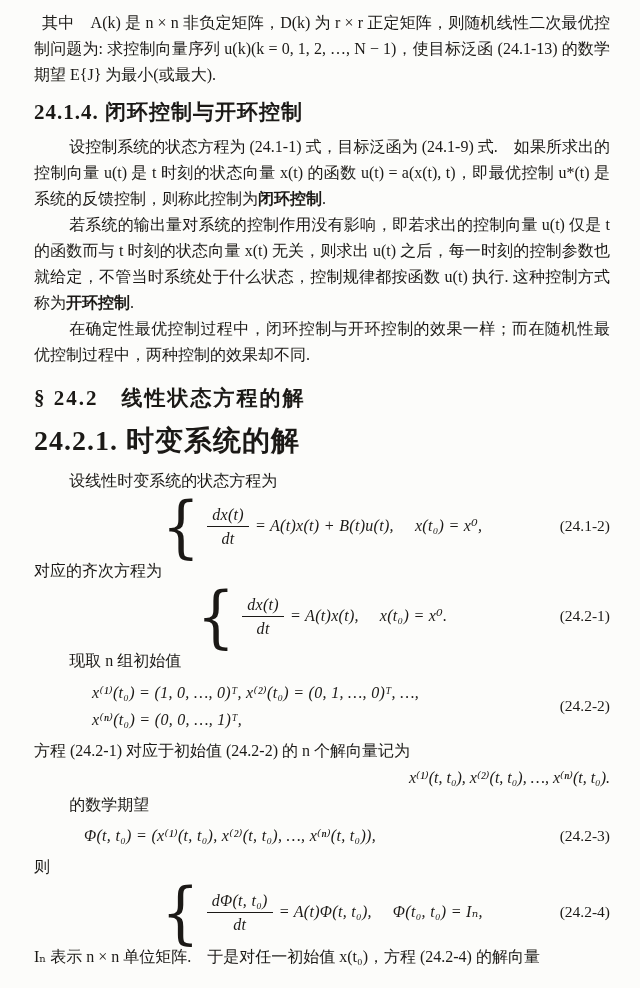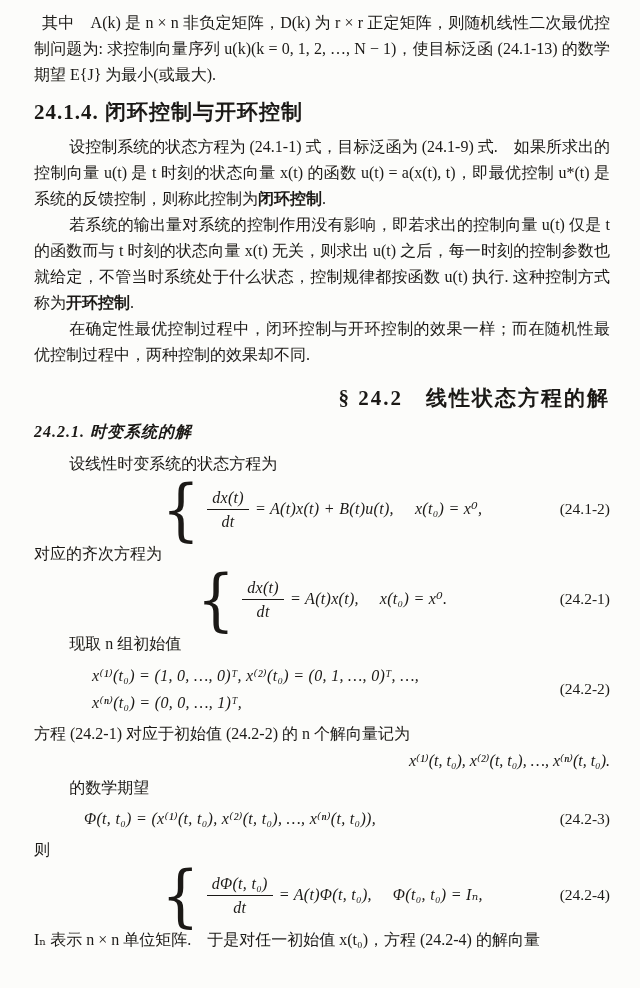--- a/index.html
+++ b/index.html
@@ -27,30 +27,29 @@
 
   .heading-sub {
     font-size: 21px;
     font-weight: 600;
     margin: 10px 0 8px 0;
     letter-spacing: 1px;
   }
   .heading-chapter {
     font-size: 21px;
     font-weight: 700;
-    text-align: right;
+    text-align: left;
     margin: 16px 0 10px 0;
     letter-spacing: 2px;
   }
   .heading-subsub {
-    font-size: 16px;
+    font-size: 28px;
     font-weight: 600;
     margin: 6px 0 8px 0;
     letter-spacing: 1px;
-    font-style: italic;
   }
   .lead {
     font-size: 16px;
     line-height: 26px;
     margin: 0;
   }
   .lead-indent { text-indent: 2.2em; }
 
   
   .eq {

